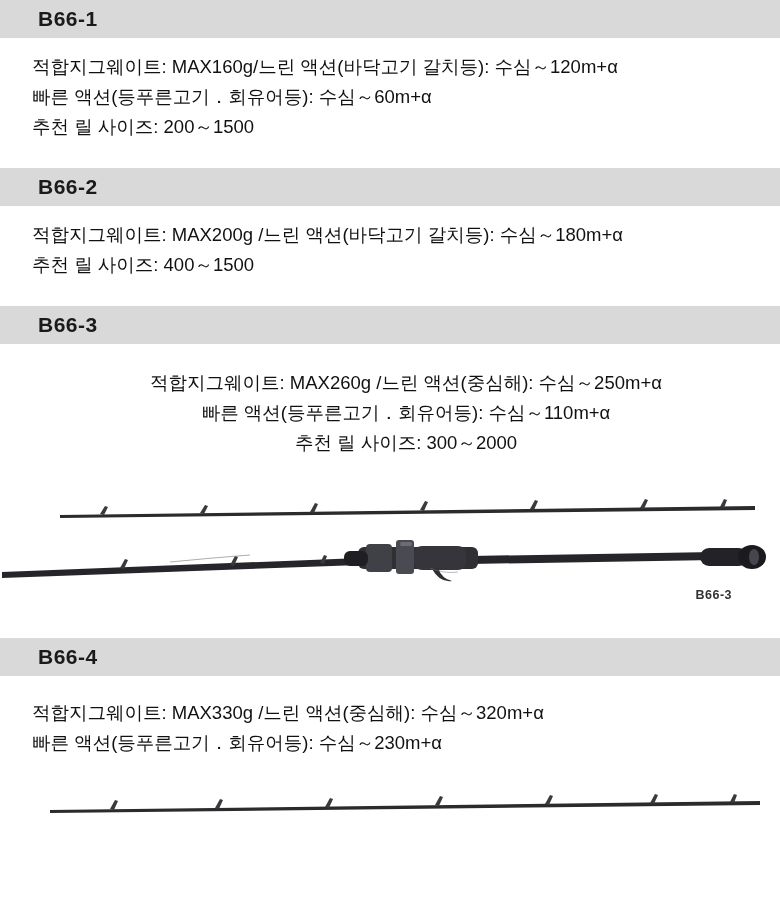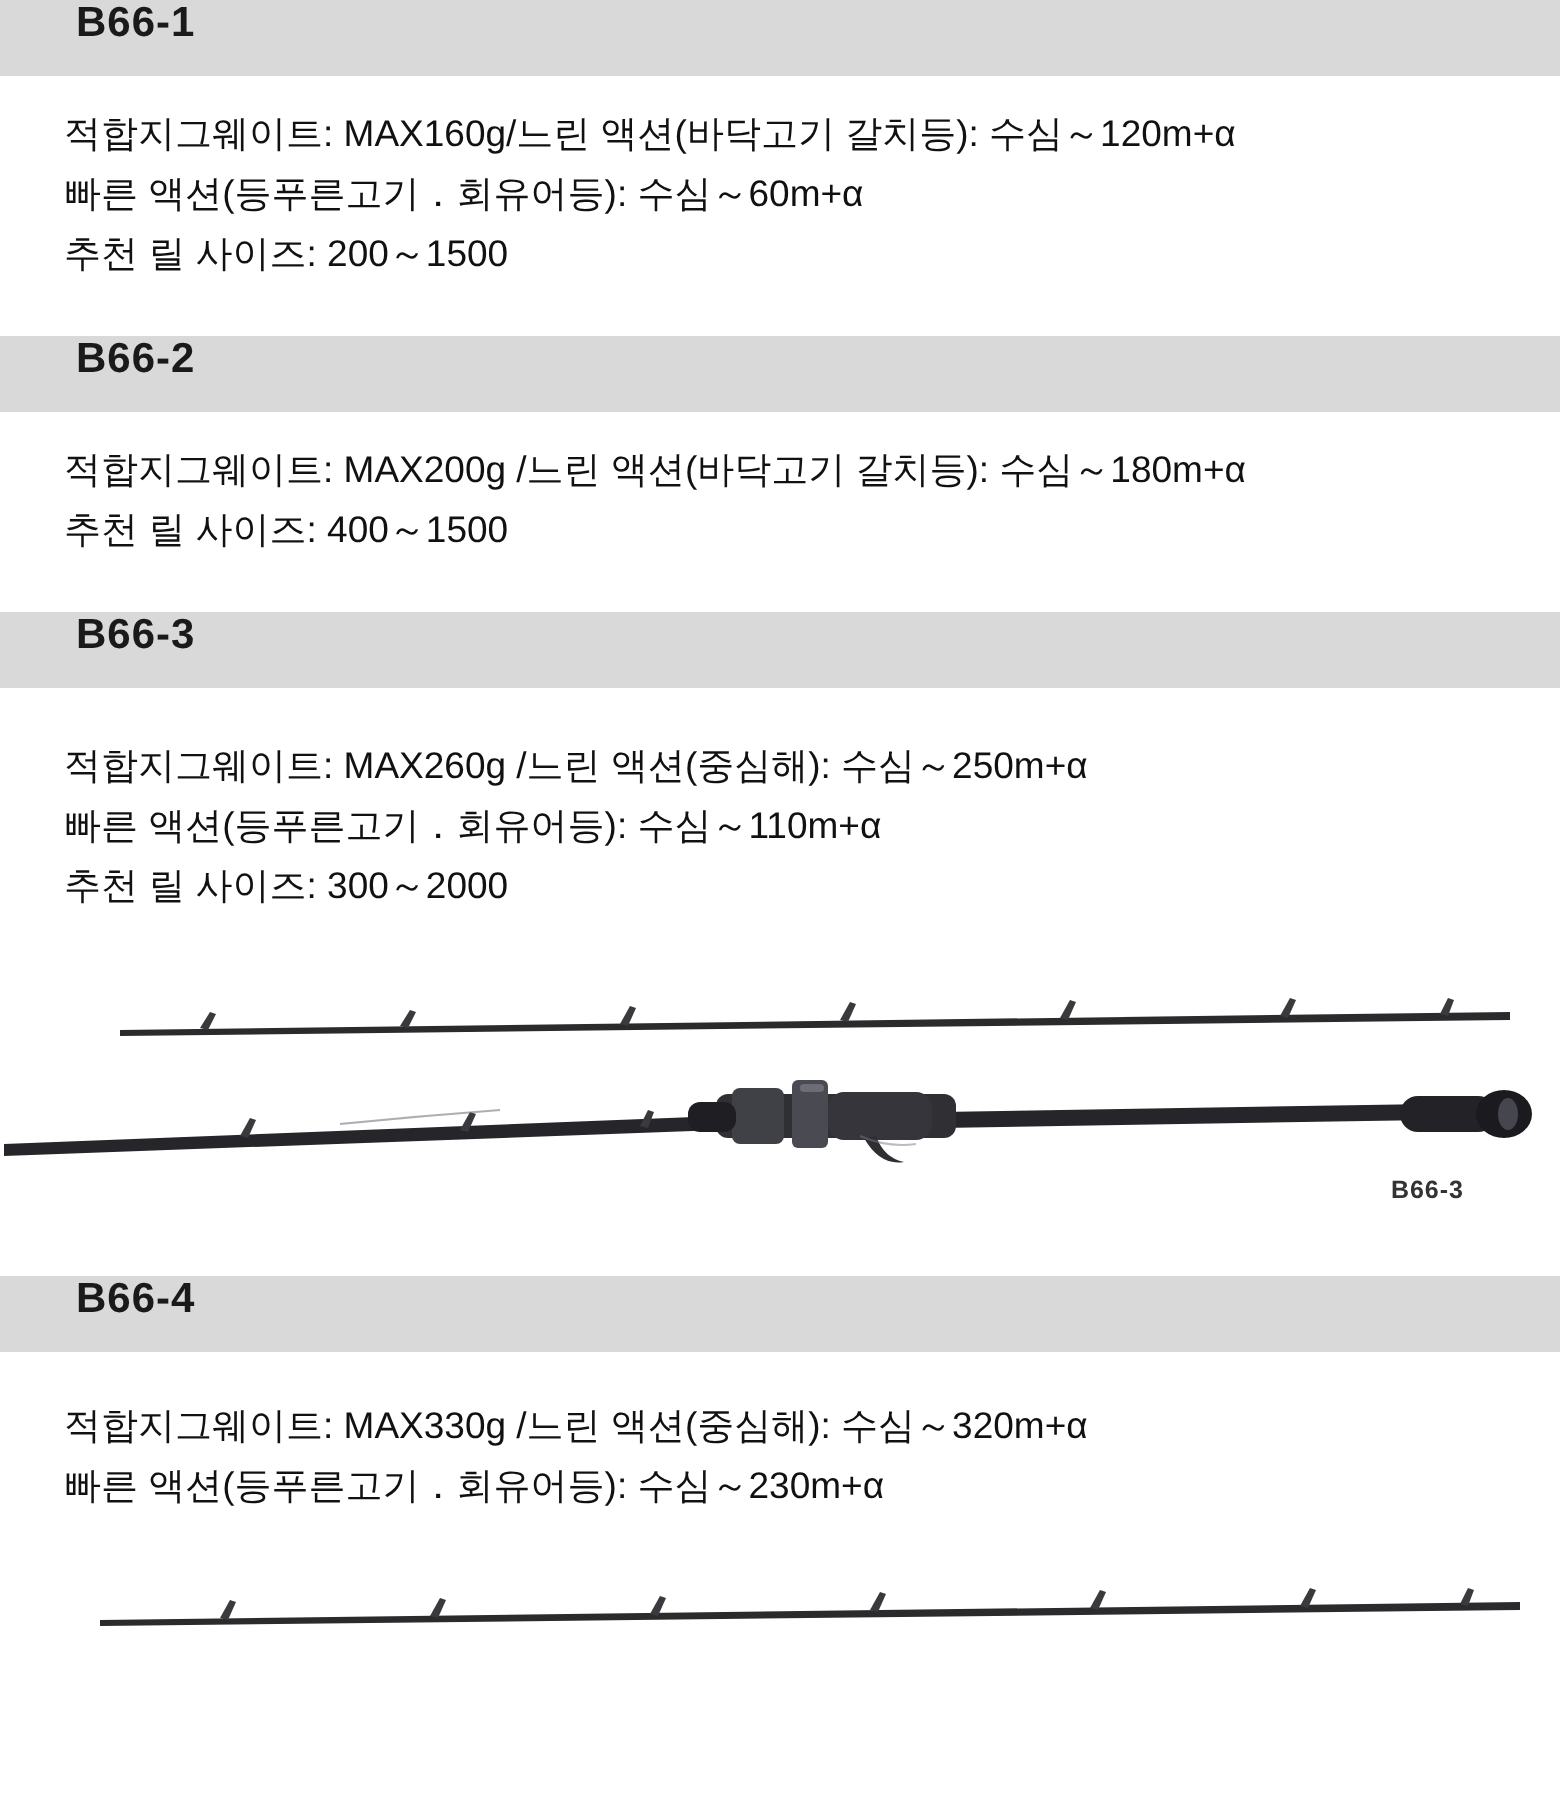--- a/index.html
+++ b/index.html
@@ -17,20 +17,21 @@
   }
   .page {
     width: 780px;
     position: relative;
   }
   
   .model-band {
     background: #d9d9d9;
     height: 38px;
     display: flex;
+    align-items: center;
     padding-left: 38px;
     box-sizing: border-box;
   }
   .model-band .model-name {
     font-size: 21px;
     font-weight: bold;
     letter-spacing: 0.5px;
     color: #1a1a1a;
   }
   .spec-block {
@@ -90,21 +91,21 @@
   <div class="spec-block">
     <div class="spec-line">적합지그웨이트: MAX200g /느린 액션(바닥고기 갈치등): 수심～180m+α</div>
     <div class="spec-line">추천 릴 사이즈: 400～1500</div>
   </div>
 
   <div class="gap-sm"></div>
 
   <div class="model-band">
     <span class="model-name">B66-3</span>
   </div>
-  <div class="spec-block" style="padding-top:24px;">
+  <div class="spec-block" style="padding-top:24px;text-align:center;">
     <div class="spec-line">적합지그웨이트: MAX260g /느린 액션(중심해): 수심～250m+α</div>
     <div class="spec-line">빠른 액션(등푸른고기．회유어등): 수심～110m+α</div>
     <div class="spec-line">추천 릴 사이즈: 300～2000</div>
   </div>
 
   <div class="rod-figure">
     <svg class="rod-svg" width="780" height="140" viewBox="0 0 780 140" xmlns="http://www.w3.org/2000/svg">
 
       <path d="M60 47 L755 38 L755 42 L60 50 Z" fill="#2b2b2e"></path>
 

